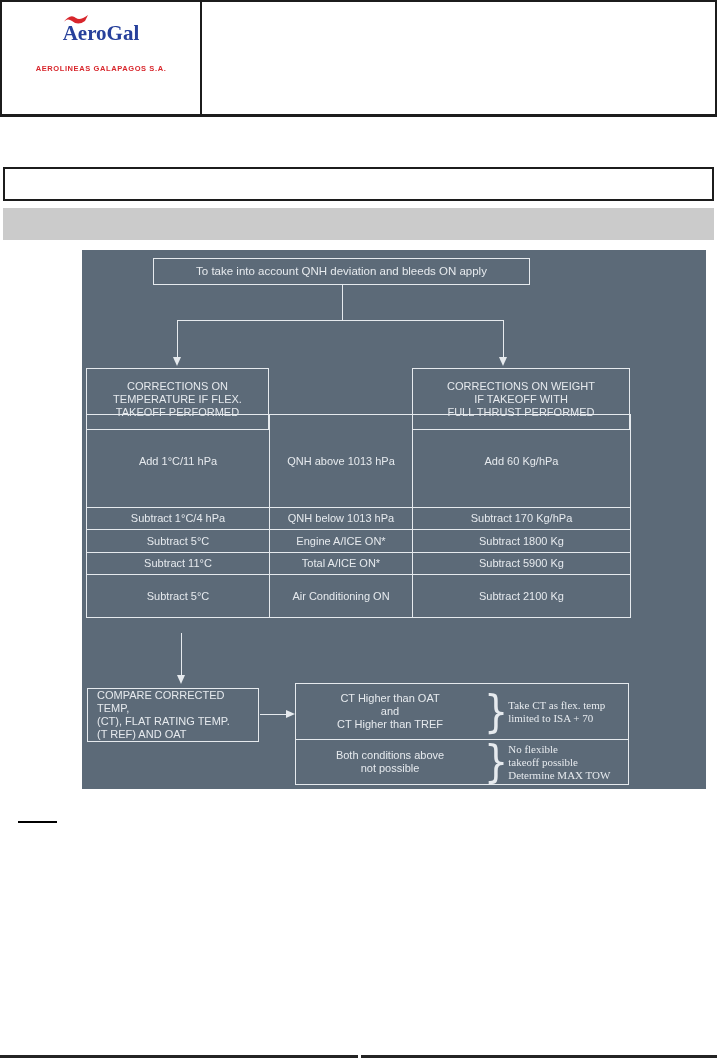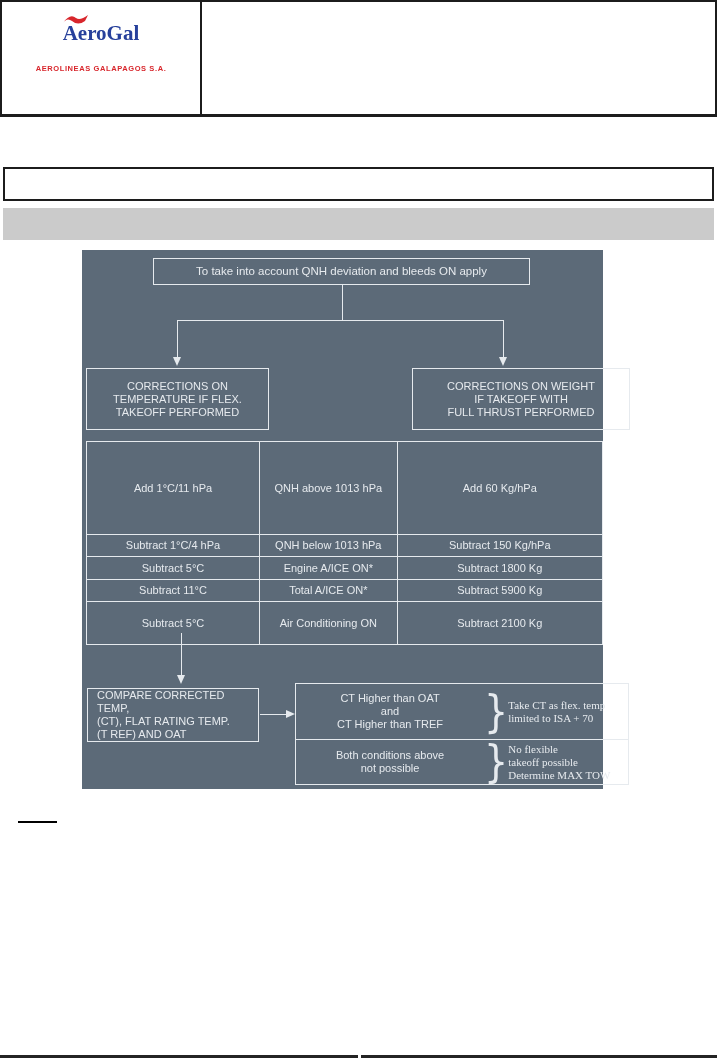--- a/index.html
+++ b/index.html
@@ -27,21 +27,21 @@
   #empty-box{
     position:absolute;left:3px;top:167px;width:711px;height:34px;box-sizing:border-box;
     border:2px solid #1c1c1c;background:#fff;
   }
   #gray-bar{
     position:absolute;left:3px;top:208px;width:711px;height:32px;
     background:var(--gray-bar,#cbcbcb);
   }
   
   #flowchart{
-    position:absolute;left:82px;top:250px;width:521px;height:539px;
+    position:absolute;left:82px;top:250px;width:624px;height:539px;
     background:var(--chart-bg,#5c6a78);color:var(--chart-line,#e6eaee);
     font-size:11px;line-height:13px;
   }
   .fc-box{
     position:absolute;box-sizing:border-box;border:1px solid var(--chart-line,#e6eaee);
     display:flex;align-items:center;justify-content:center;text-align:center;
     white-space:pre-line;
   }
   .fc-line{position:absolute;background:var(--chart-line,#e6eaee);}
   .arrow-down{
@@ -49,21 +49,21 @@
     border-left:4px solid transparent;border-right:4px solid transparent;
     border-top:9px solid var(--chart-line,#e6eaee);
   }
   .arrow-right{
     position:absolute;width:0;height:0;
     border-top:4px solid transparent;border-bottom:4px solid transparent;
     border-left:9px solid var(--chart-line,#e6eaee);
   }
   #fc-top-box{left:71px;top:8px;width:377px;height:27px;font-size:11.5px;}
   #fc-table{
-    position:absolute;left:4px;top:191px;border-collapse:collapse;table-layout:fixed;padding-left:47px;
+    position:absolute;left:4px;top:164px;border-collapse:collapse;table-layout:fixed;padding-left:47px;
   }
   #fc-table td{
     box-sizing:border-box;border:1px solid var(--chart-line,#e6eaee);
     text-align:center;vertical-align:middle;padding:1px 4px;font-size:11px;color:var(--chart-line,#e6eaee);
   }
   #fc-header-left{left:4px;top:118px;width:183px;height:62px;}
   #fc-header-right{left:330px;top:118px;width:218px;height:62px;}
   #fc-compare-box{
     left:5px;top:438px;width:172px;height:54px;justify-content:flex-start;text-align:left;
     padding-left:9px;
@@ -133,21 +133,21 @@
         </colgroup>
       <tbody>
           <tr style="height:93px">
         <td>Add 1°C/11 hPa</td>
         <td>QNH above 1013 hPa</td>
         <td>Add 60 Kg/hPa</td>
       </tr>
       <tr style="height:22px">
         <td>Subtract 1°C/4 hPa</td>
         <td>QNH below 1013 hPa</td>
-        <td>Subtract 150 Kg/hPa</td>
+        <td>Subtract 170 Kg/hPa</td>
       </tr>
       <tr style="height:23px">
         <td>Subtract 5°C</td>
         <td>Engine A/ICE ON*</td>
         <td>Subtract 1800 Kg</td>
       </tr>
       <tr style="height:22px">
         <td>Subtract 11°C</td>
         <td>Total A/ICE ON*</td>
         <td>Subtract 5900 Kg</td>

